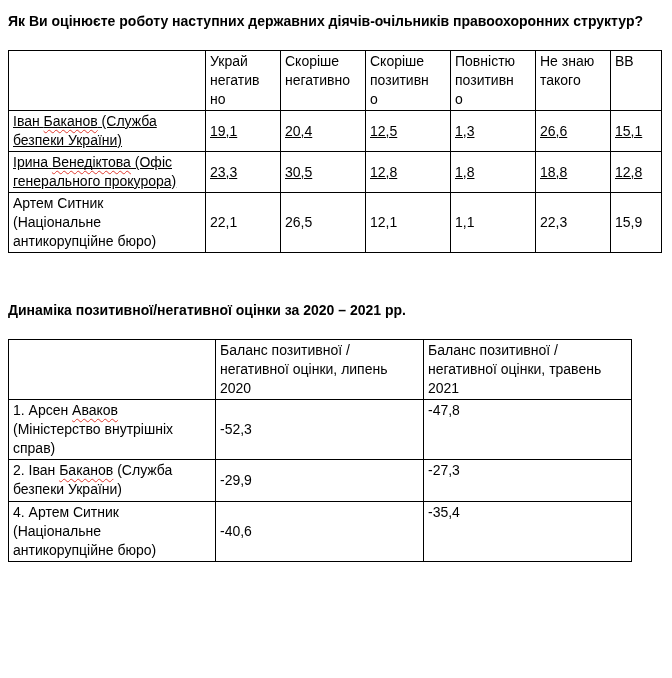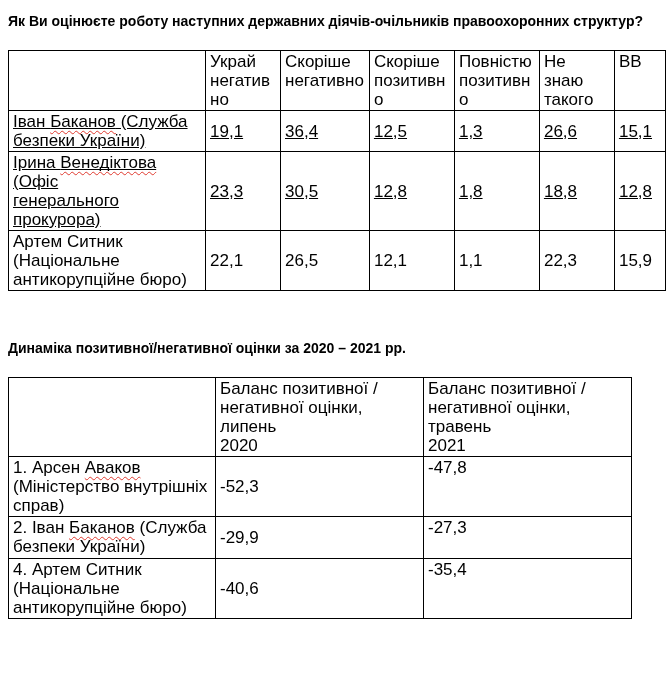--- a/index.html
+++ b/index.html
@@ -19,21 +19,21 @@
     letter-spacing: 0px;
   }
   #title1 { margin-bottom: 20px; }
   #title2 { margin-top: 48px; margin-bottom: 20px; }
   table {
     border-collapse: collapse;
     table-layout: fixed;
   }
   td {
     border: 1px solid #000000;
-    font-size: 17px;
+    font-size: 14px;
     line-height: 19px;
     padding: 1px 5px 1px 4px;
     vertical-align: top;
     overflow: hidden;
   }
   .pre { white-space: pre-line; }
   .val { vertical-align: middle; }
   .vtop { vertical-align: top; }
   .h60 { height: 60px; }
   .h58 { height: 58px; }
@@ -79,21 +79,21 @@
 позитивн
 о</td>
       <td class="pre">Не знаю
 такого</td>
       <td class="pre">ВВ</td>
     </tr>
     <tr class="h40">
       <td class="pre"><span>Іван </span><span class="miss">Баканов</span><span> (Служба
 безпеки України)</span></td>
       <td class="val">19,1</td>
-      <td class="val">36,4</td>
+      <td class="val">20,4</td>
       <td class="val">12,5</td>
       <td class="val">1,3</td>
       <td class="val">26,6</td>
       <td class="val">15,1</td>
     </tr>
     <tr class="h40">
       <td class="pre"><span>Ірина </span><span class="miss">Венедіктова</span><span> (Офіс
 генерального прокурора)</span></td>
       <td class="val">23,3</td>
       <td class="val">30,5</td>

